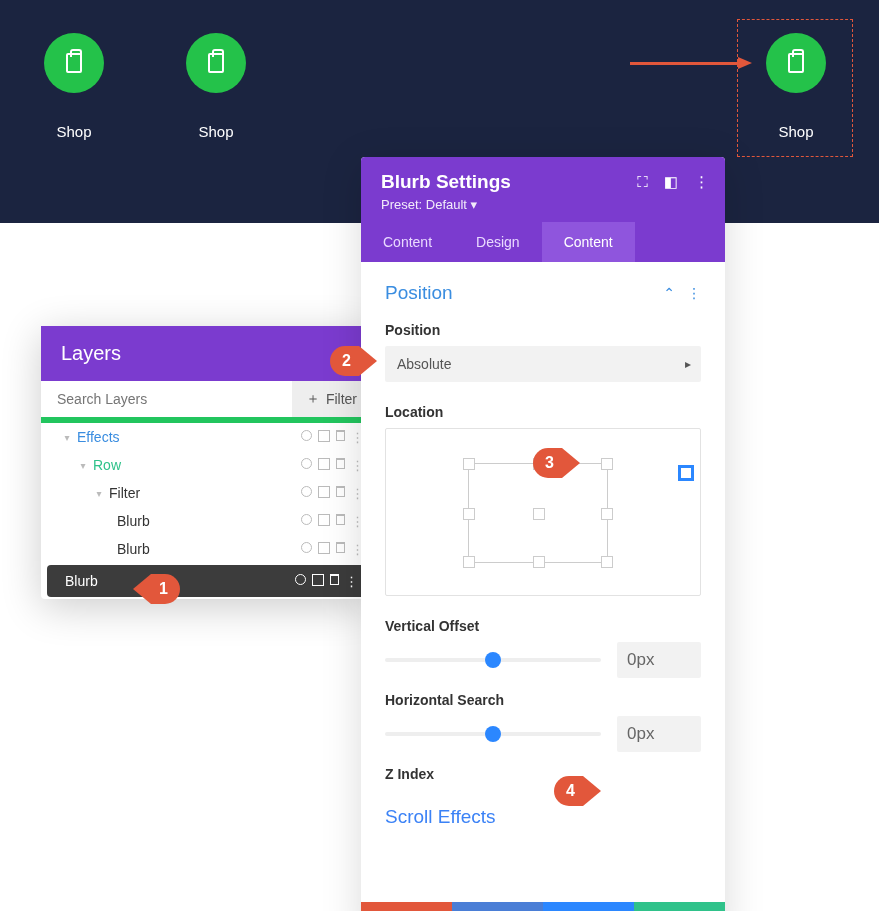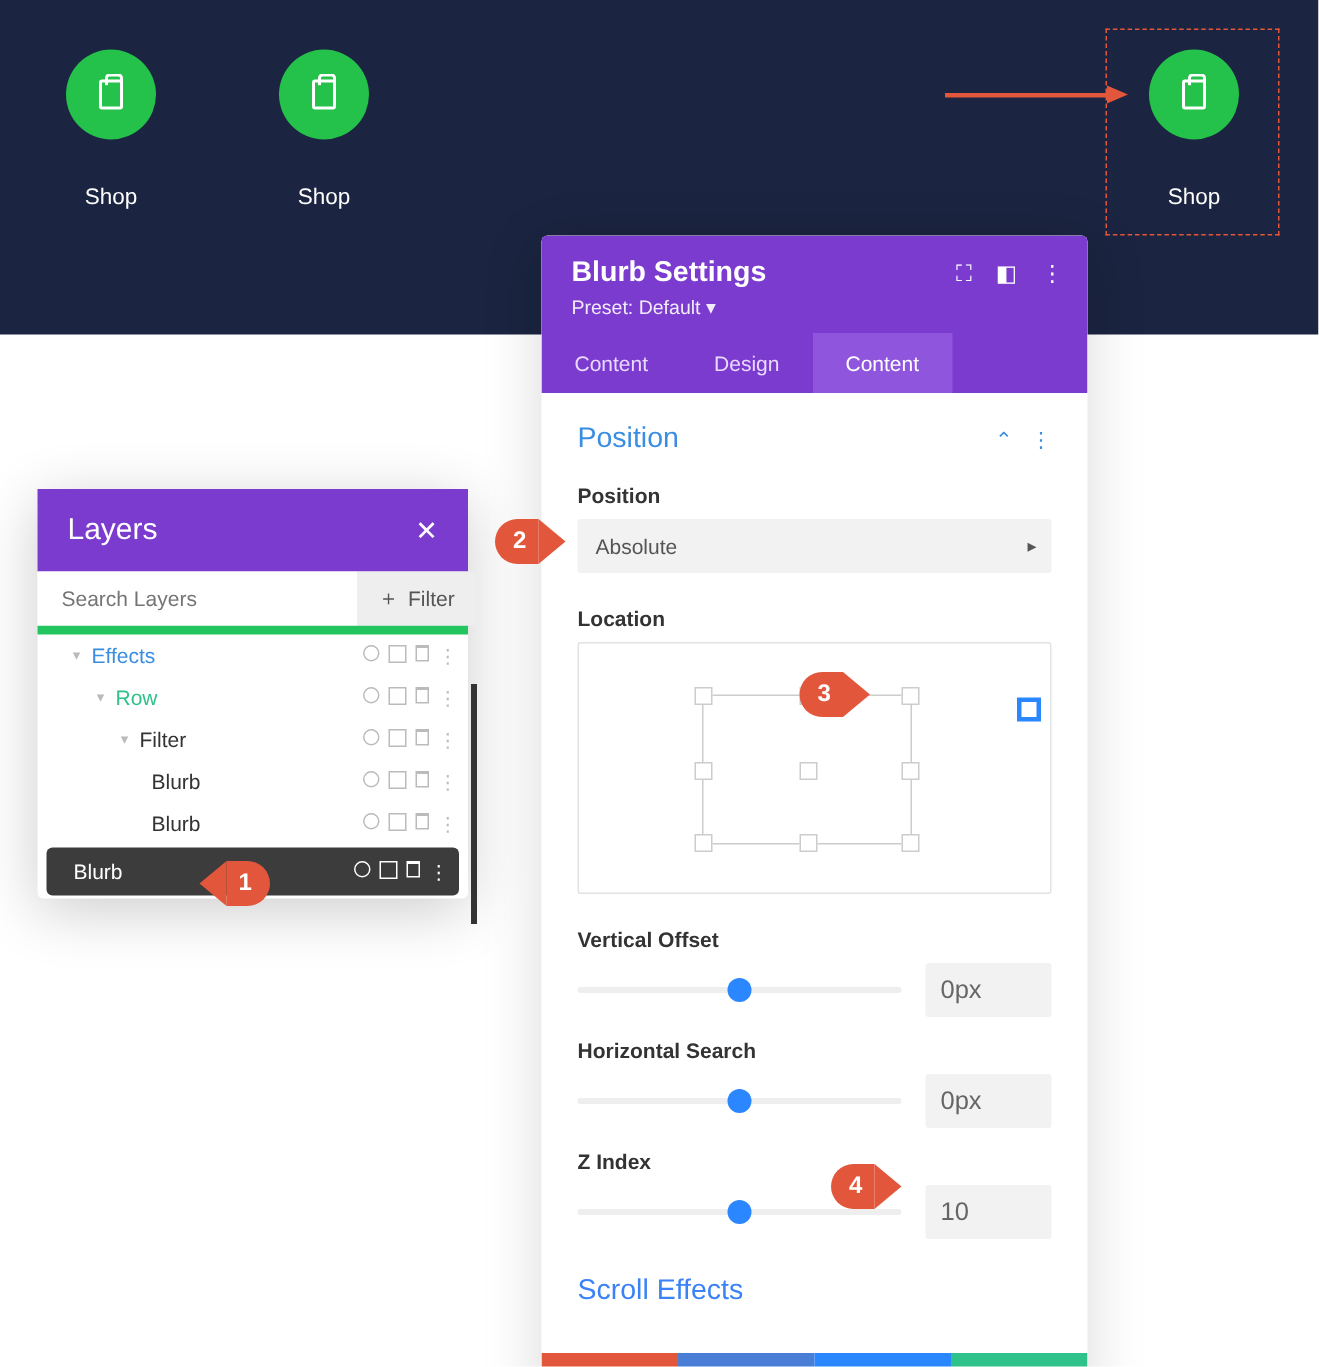--- a/index.html
+++ b/index.html
@@ -60,22 +60,22 @@
     position:absolute;
     width:0;height:0;
     border-left:14px solid #e2573b;
     border-top:6px solid transparent;
     border-bottom:6px solid transparent;
   }
 
   
   .layers-panel {
     position:absolute;
-    left:25px; top:326px;
-    width:287px;
+    left:41px; top:326px;
+    width:330px;
     background:#fff;
     box-shadow:0 8px 40px rgba(0,0,0,0.2);
     border-radius:4px;
     overflow:visible;
   }
   .layers-head {
     background:#7b3bcf;
     color:#fff;
     padding:16px 20px;
     display:flex;
@@ -500,26 +500,20 @@
 
     <div class="field-label">Horizontal Search</div>
     <div class="slider-row">
       <div class="slider-track">
           <span class="slider-thumb" style="left:50%"></span>
         </div>
       <div class="slider-val">0px</div>
     </div>
 
     <div class="field-label">Z Index</div>
-    <div class="slider-row">
-      <div class="slider-track">
-          <span class="slider-thumb" style="left:50%"></span>
-        </div>
-      <div class="slider-val">10</div>
-    </div>
 
     <div class="scroll-effects">Scroll Effects</div>
   </div>
   <div class="s-footer">
     <div class="f-btn f-red">✖</div>
     <div class="f-btn f-blue1">↶</div>
     <div class="f-btn f-blue2">↻</div>
     <div class="f-btn f-green">✔</div>
   </div>
 </div>

